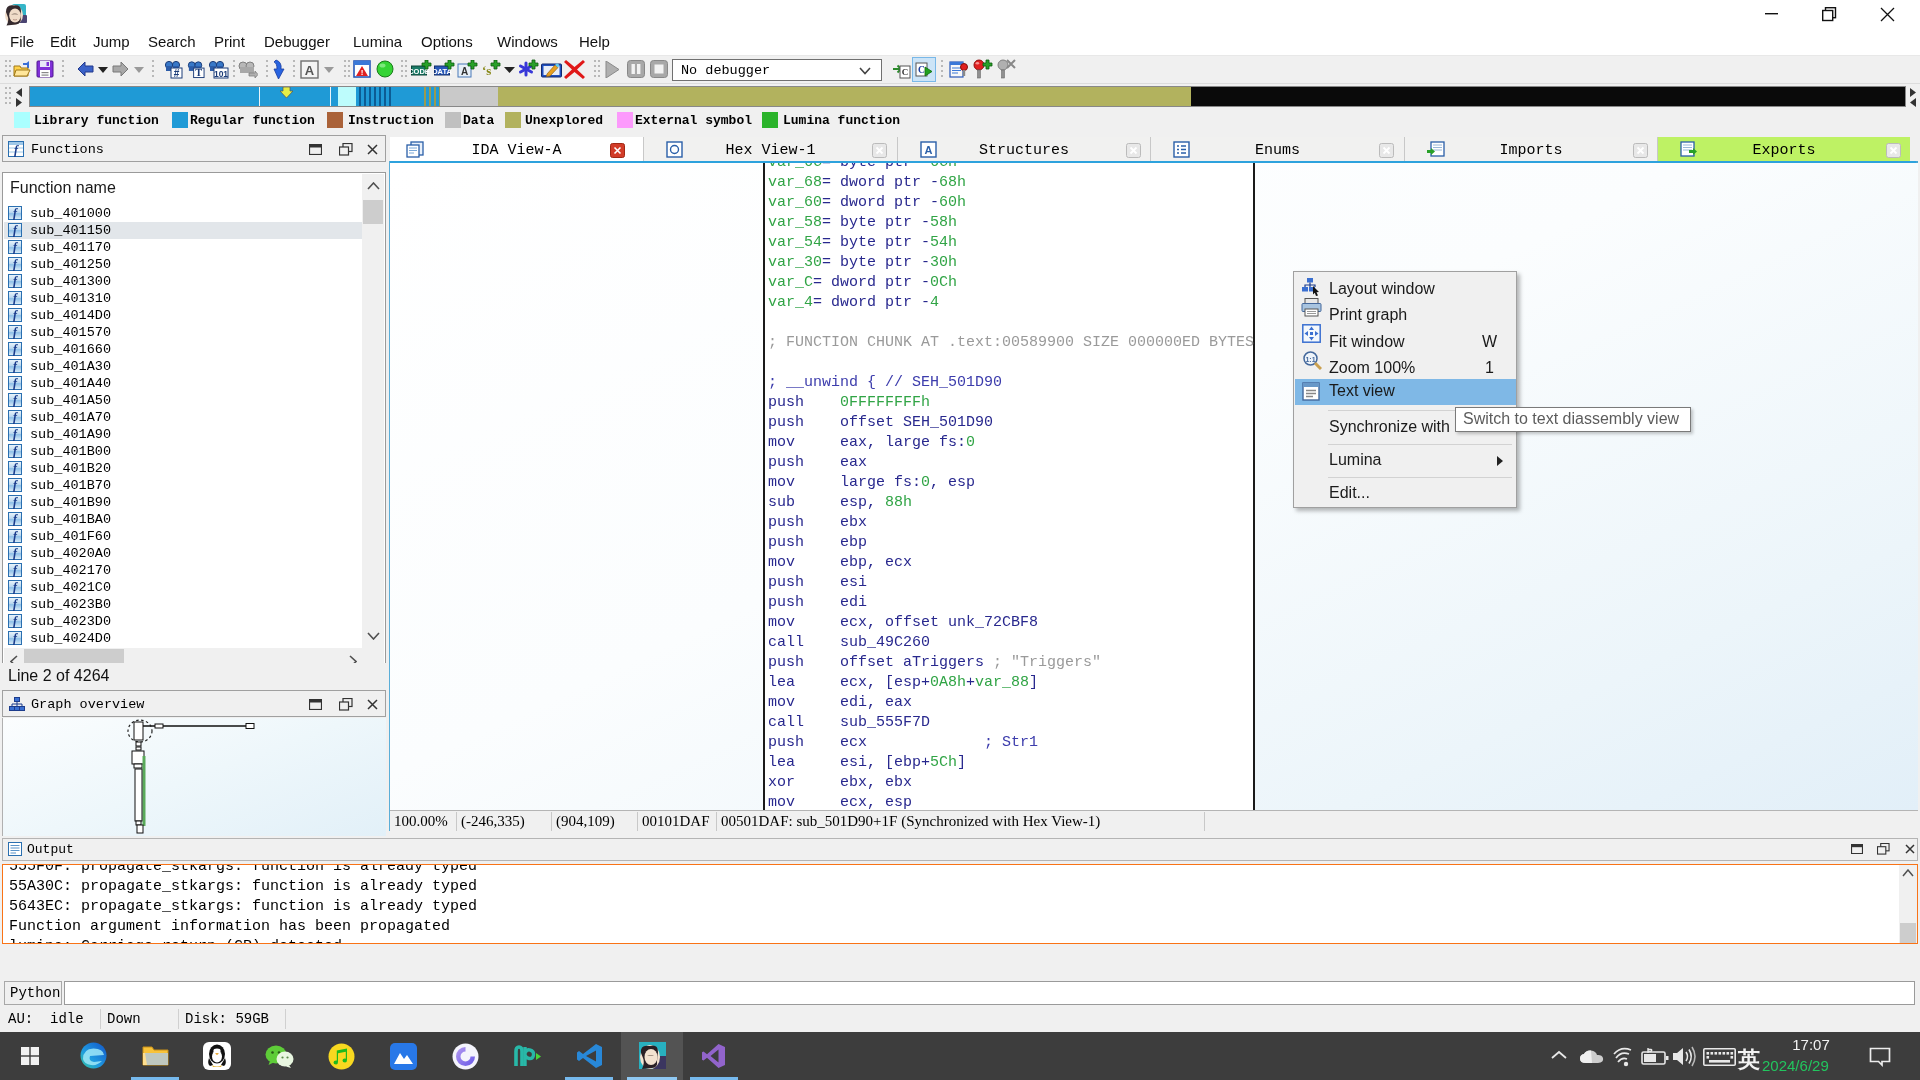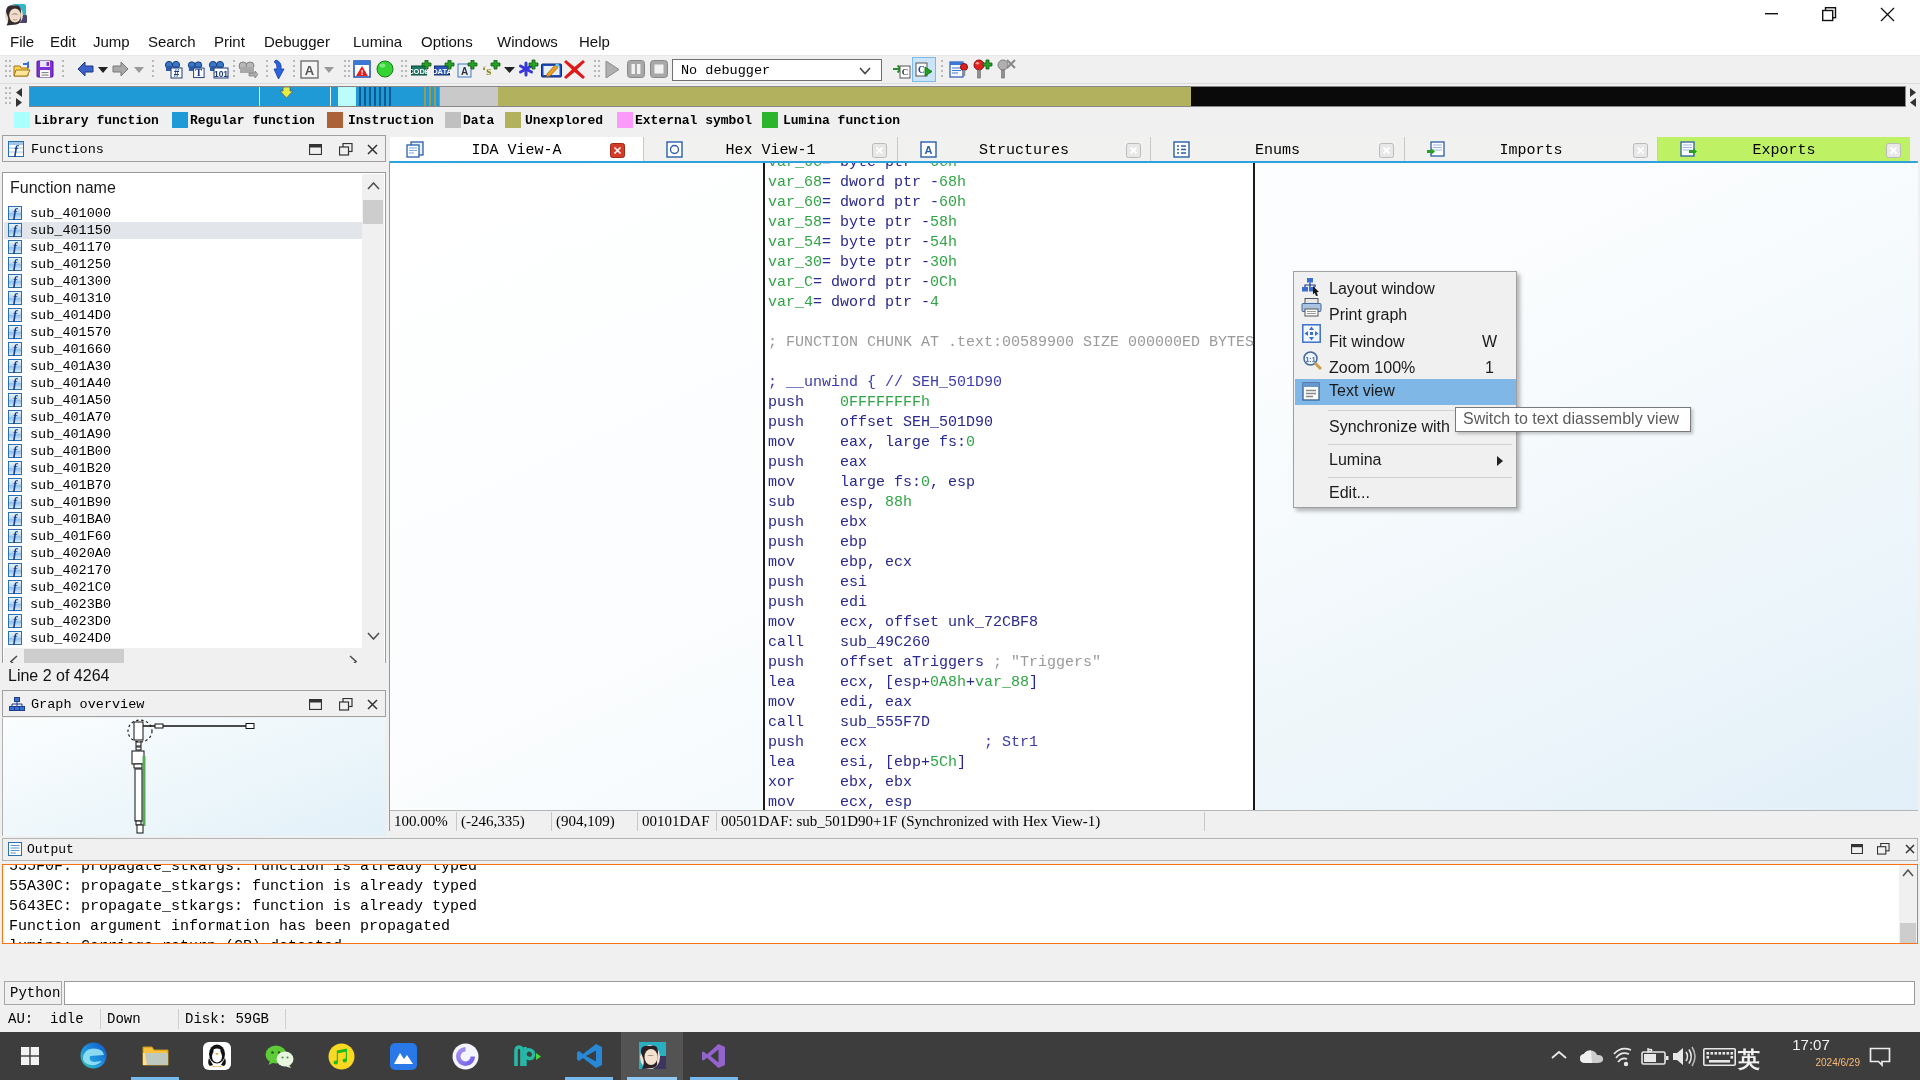--- a/index.html
+++ b/index.html
@@ -806,21 +806,21 @@
         <rect x="19.5" y="4" width="2.6" height="2.6"></rect>
         <rect x="23.5" y="4" width="2.6" height="2.6"></rect>
         <rect x="27.5" y="4" width="2.6" height="2.6"></rect>
     <rect x="3.5" y="8" width="2.6" height="2.6"></rect>
         <rect x="27.5" y="8" width="2.6" height="2.6"></rect>
     <rect x="6" y="12" width="21" height="2.6"></rect>
       </g>
   </svg>
   <div class="abs" style="left:1738px;top:13px;font-size:22px;color:#f2f2f2;font-weight:bold;font-family:'Liberation Sans'">英</div>
   <div class="abs" style="left:1771px;top:4px;width:80px;text-align:center;font-size:15px;color:#f2f2f2">17:07</div>
-  <div class="abs" style="left:1762px;top:25px;width:98px;text-align:right;font-size:10px;color:#fdba74">2024/6/29</div>
+  <div class="abs" style="left:1762px;top:25px;width:98px;text-align:left;font-size:15px;color:#22c55e">2024/6/29</div>
   <svg class="abs" style="left:1869px;top:15px" width="22" height="20" viewBox="0 0 22 20">
     <path d="M1.5 1.5 L20.5 1.5 L20.5 14.5 L13 14.5 L13 18 L9.5 14.5 L1.5 14.5 Z" fill="none" stroke="#ececec" stroke-width="1.7"></path>
   </svg>
 </div>
 <div id="ctxmenu">
   <svg class="abs" style="left:8px;top:6px" width="20" height="18" viewBox="0 0 20 18">
     <rect x="5" y="0" width="6" height="4.5" fill="#3a6fd0"></rect>
     <rect x="0" y="9" width="6" height="4.5" fill="#3a6fd0"></rect>
       <rect x="7" y="9" width="6" height="4.5" fill="#3a6fd0"></rect>
     <path d="M8 4.5 L8 9 M3 9 L3 7 L13 7 L13 9" stroke="#1c3c8c" fill="none" stroke-width="1.2"></path>

